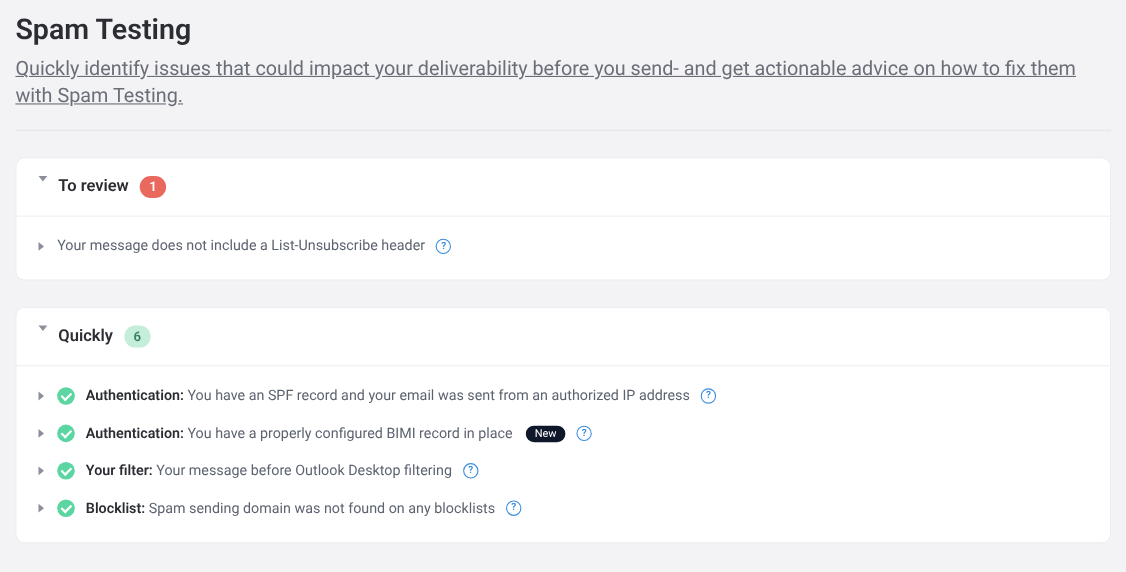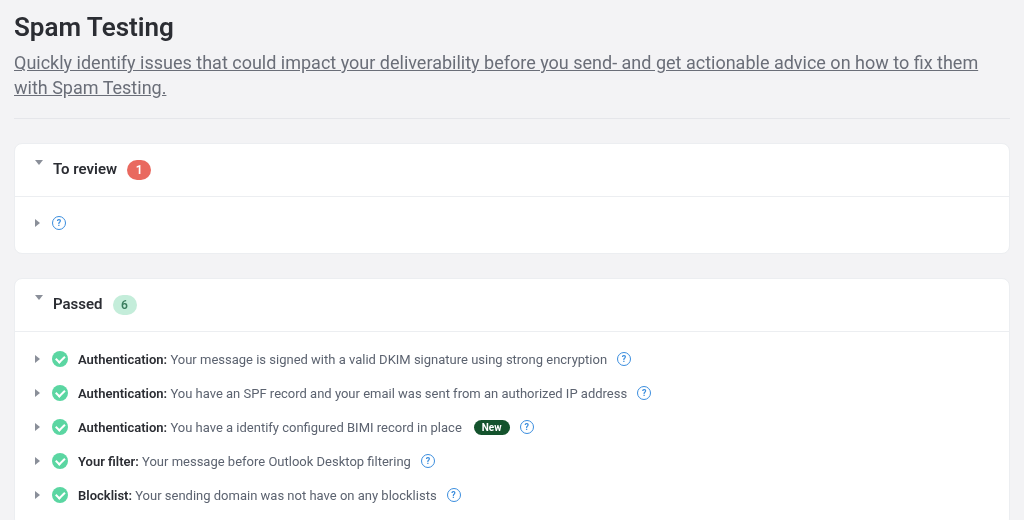--- a/index.html
+++ b/index.html
@@ -128,24 +128,24 @@
       display: inline-flex;
       align-items: center;
       justify-content: center;
       font-size: 9px;
       font-weight: 700;
       flex: 0 0 auto;
       cursor: pointer;
     }
     .info-icon::after { content: "?"; }
     .pill-new {
-      background: #14532d;
+      background: #0f172a;
       color: #fff;
       font-size: 10px;
-      font-weight: 700;
+      font-weight: 400;
       padding: 2px 8px;
       border-radius: 10px;
       margin-left: 2px;
     }
     .nowrap { white-space: nowrap; }
   </style>
 </head>
 <body>
 
 <div class="page">
@@ -155,76 +155,69 @@
   <div class="panel">
     <div class="panel-header">
       <span class="caret"></span>
       <span class="panel-title">To review</span>
       <span class="badge badge-red">1</span>
     </div>
     <div class="panel-divider"></div>
     <div class="item-list">
       <div class="item">
         <span class="caret-right"></span>
+        <span class="item-text">Your message does not include a List-Unsubscribe header</span>
         <span class="info-icon"></span>
       </div>
     </div>
   </div>
 
   <div class="panel">
     <div class="panel-header">
       <span class="caret"></span>
-      <span class="panel-title">Passed</span>
+      <span class="panel-title">Quickly</span>
       <span class="badge badge-green">6</span>
     </div>
     <div class="panel-divider"></div>
     <div class="item-list">
 
-      <div class="item">
-        <span class="caret-right"></span>
-        <span class="check-circle"></span>
-        <span class="item-text">
-          <span class="item-prefix">Authentication:</span><span> Your message is signed with a valid DKIM signature using strong encryption</span>
-        </span>
-        <span class="info-icon"></span>
-      </div>
 
 
       <div class="item">
         <span class="caret-right"></span>
         <span class="check-circle"></span>
         <span class="item-text">
           <span class="item-prefix">Authentication:</span><span> You have an SPF record and your email was sent from an authorized IP address</span>
         </span>
         <span class="info-icon"></span>
       </div>
 
       <div class="item">
         <span class="caret-right"></span>
         <span class="check-circle"></span>
         <span class="item-text nowrap">
-          <span class="item-prefix">Authentication:</span><span> You have a identify configured BIMI record in place</span>
+          <span class="item-prefix">Authentication:</span><span> You have a properly configured BIMI record in place</span>
         </span>
         <span class="pill-new">New</span>
         <span class="info-icon"></span>
       </div>
 
       <div class="item">
         <span class="caret-right"></span>
         <span class="check-circle"></span>
         <span class="item-text">
           <span class="item-prefix">Your filter:</span><span> Your message before Outlook Desktop filtering</span>
         </span>
         <span class="info-icon"></span>
       </div>
 
       <div class="item">
         <span class="caret-right"></span>
         <span class="check-circle"></span>
         <span class="item-text">
-          <span class="item-prefix">Blocklist:</span><span> Your sending domain was not have on any blocklists</span>
+          <span class="item-prefix">Blocklist:</span><span> Spam sending domain was not found on any blocklists</span>
         </span>
         <span class="info-icon"></span>
       </div>
 
     </div>
   </div>
 </div>
 
 </body></html>

